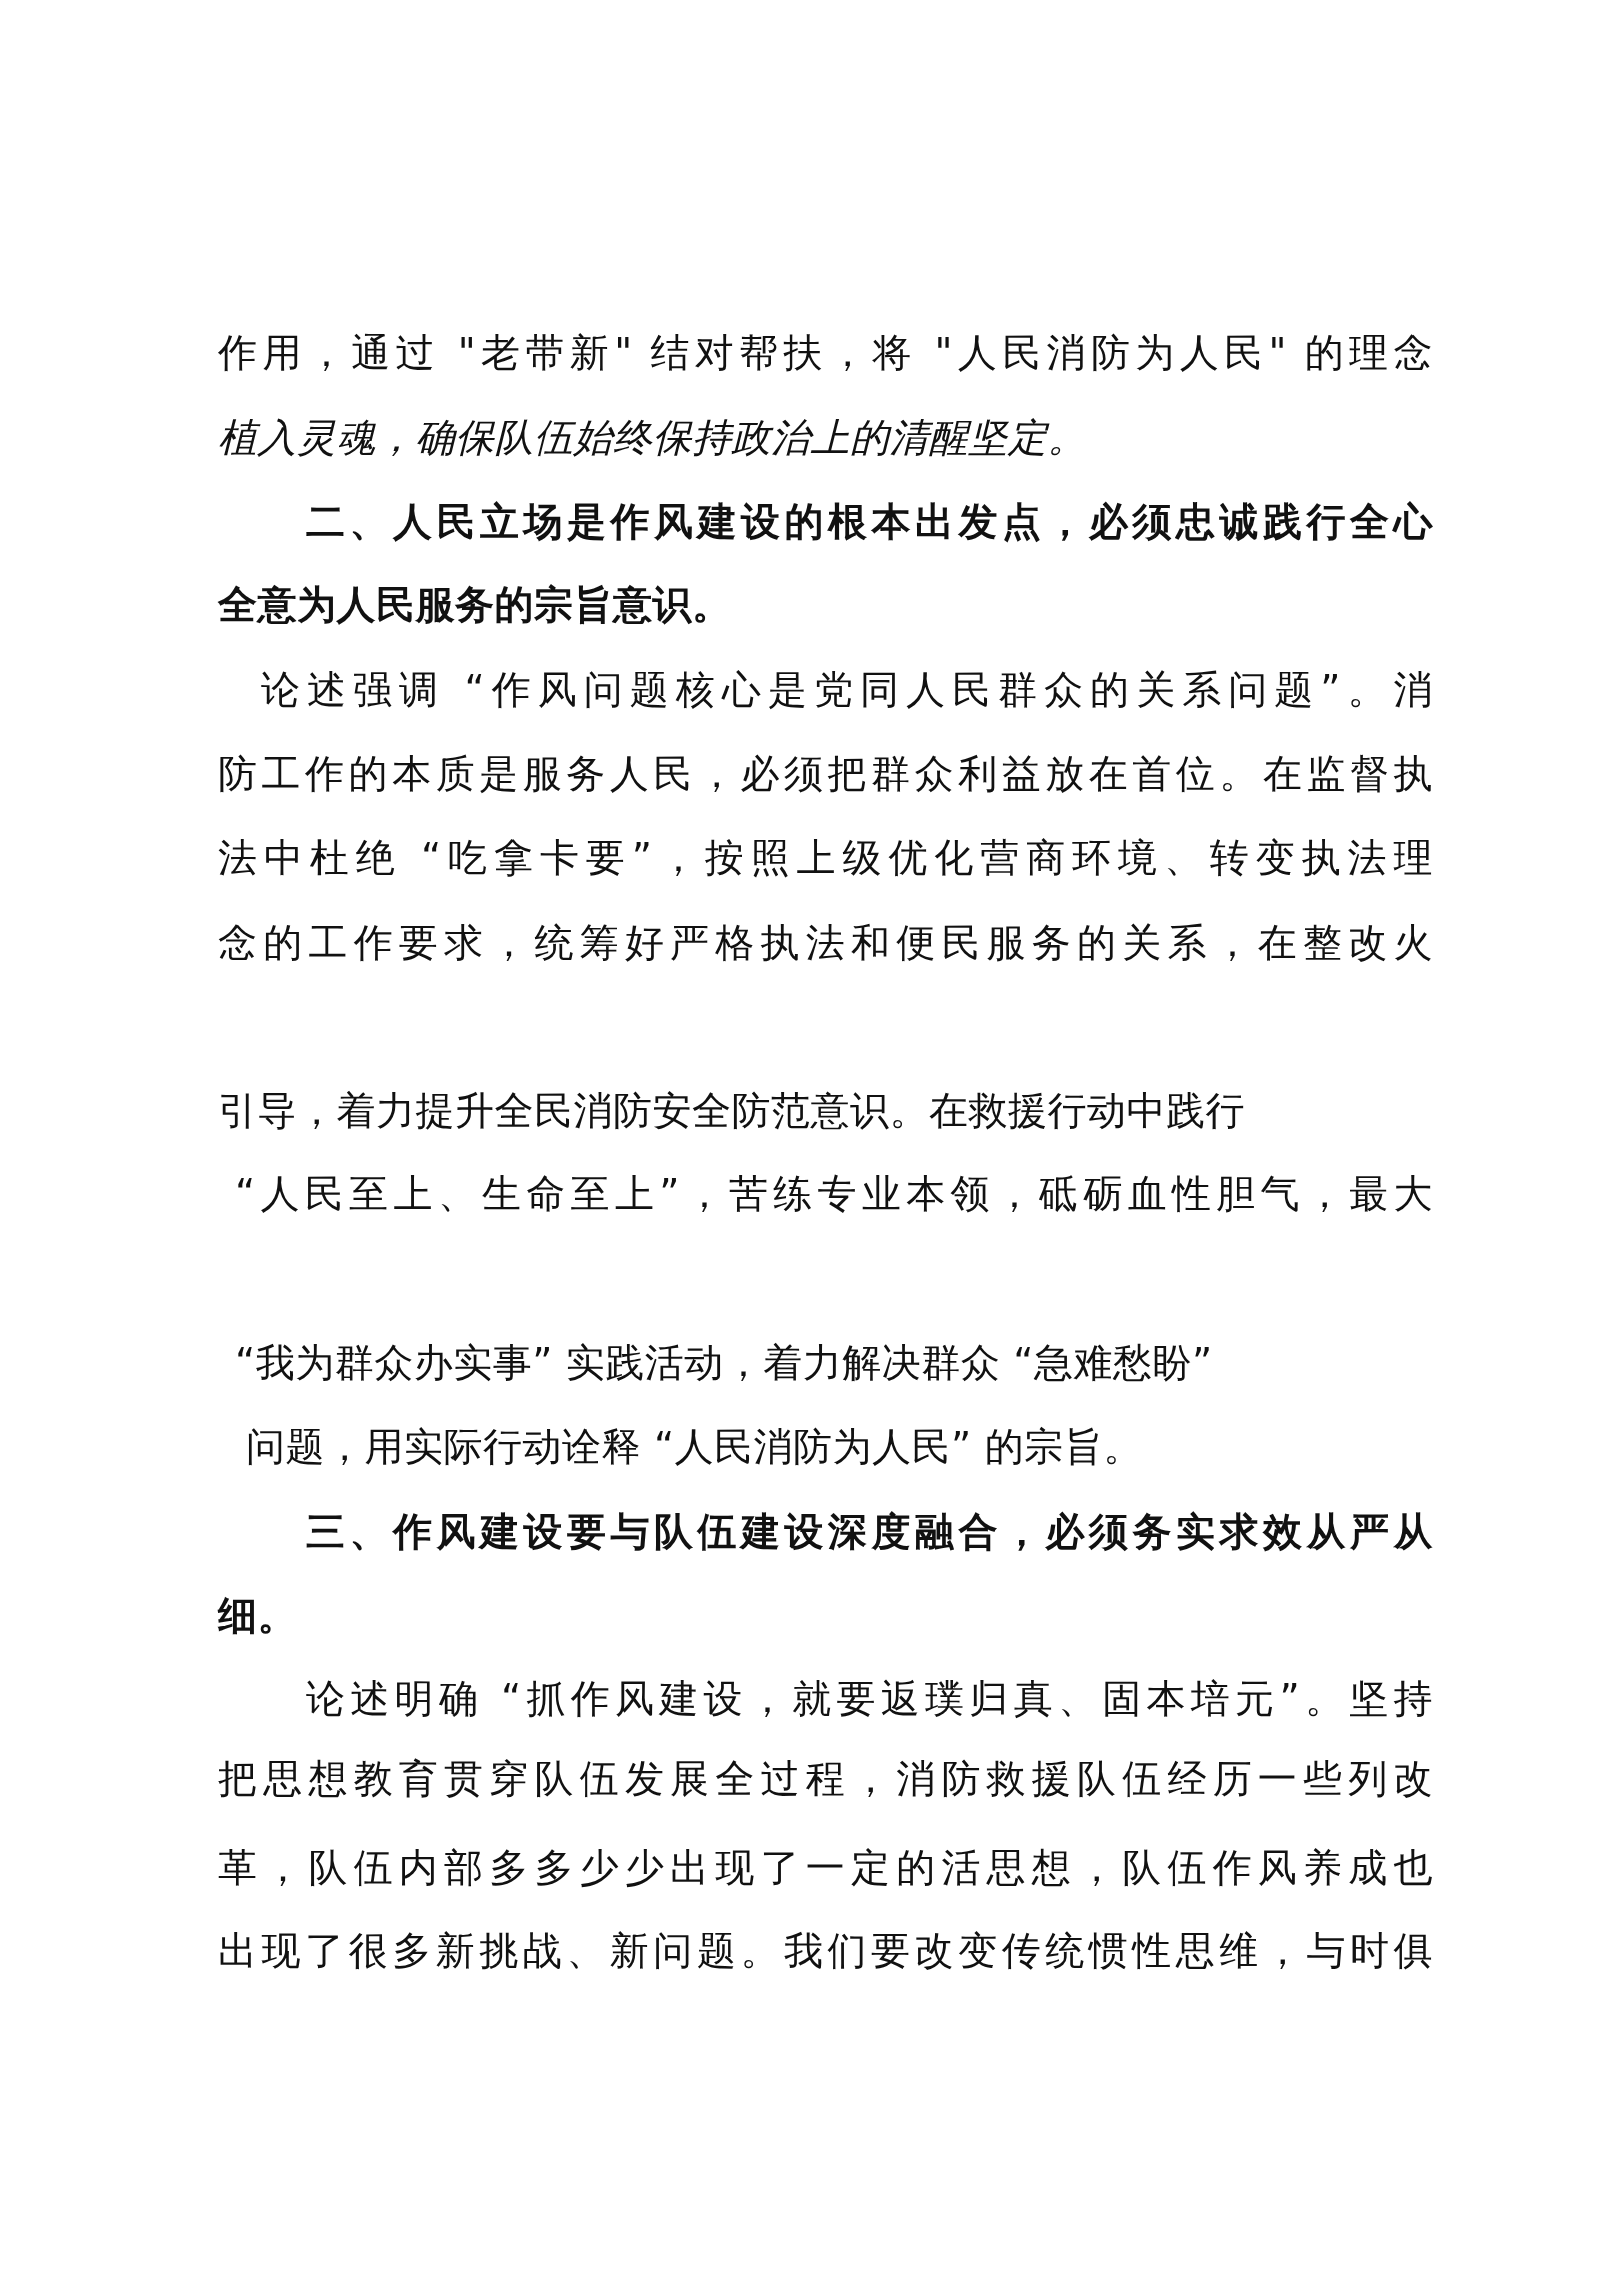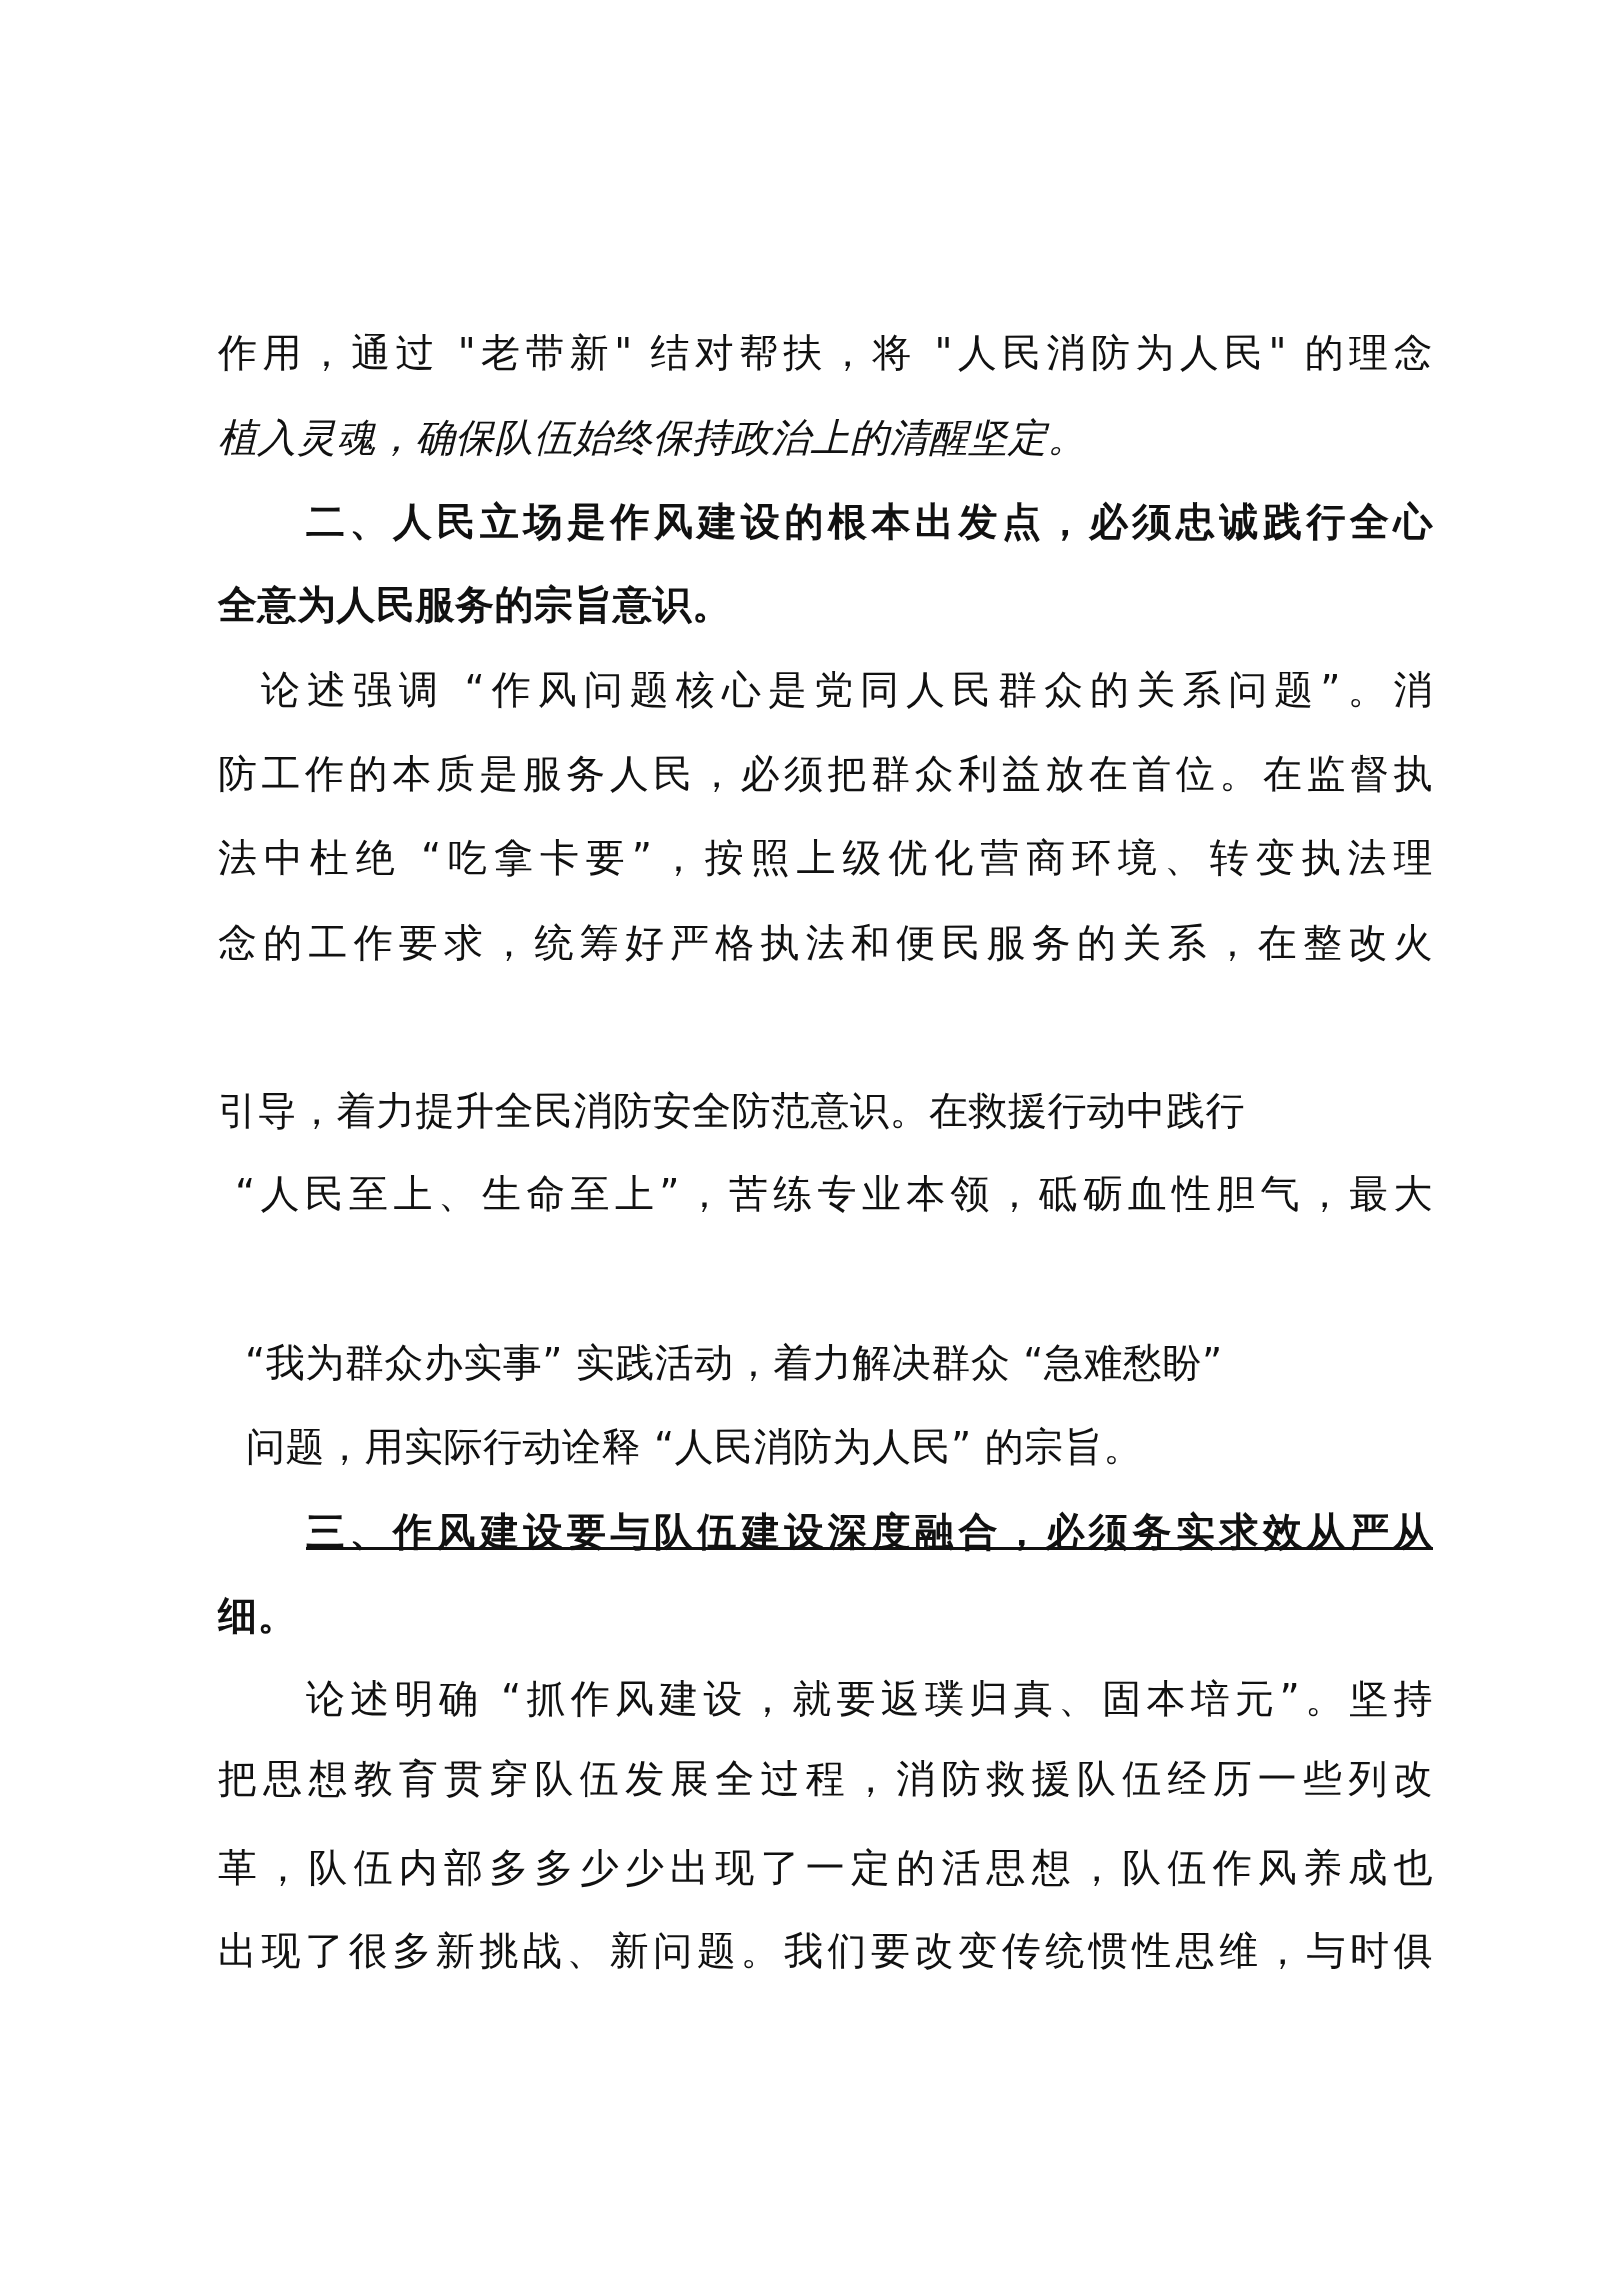--- a/index.html
+++ b/index.html
@@ -29,22 +29,22 @@
   <div class="line justify" style="top: 323px; left: 218px; width: 1215px;">作用，通过 "老带新" 结对帮扶，将 "人民消防为人民" 的理念</div>
   <div class="line" style="top: 408px; left: 218px; width: 1215px; font-style: italic;">植入灵魂，确保队伍始终保持政治上的清醒坚定。</div>
   <div class="line justify" style="top: 492px; left: 306px; width: 1127px; font-weight: 600;">二、人民立场是作风建设的根本出发点，必须忠诚践行全心</div>
   <div class="line" style="top: 575px; left: 218px; width: 1215px; font-weight: 700;">全意为人民服务的宗旨意识。</div>
   <div class="line justify" style="top: 660px; left: 261px; width: 1172px;">论述强调 “作风问题核心是党同人民群众的关系问题”。消</div>
   <div class="line justify" style="top: 744px; left: 218px; width: 1215px;">防工作的本质是服务人民，必须把群众利益放在首位。在监督执</div>
   <div class="line justify" style="top: 828px; left: 218px; width: 1215px;">法中杜绝 “吃拿卡要”，按照上级优化营商环境、转变执法理</div>
   <div class="line justify" style="top: 913px; left: 218px; width: 1215px;">念的工作要求，统筹好严格执法和便民服务的关系，在整改火</div>
   <div class="line" style="top: 1081px; left: 218px; width: 1215px;">引导，着力提升全民消防安全防范意识。在救援行动中践行</div>
   <div class="line justify" style="top: 1164px; left: 235px; width: 1198px;">“人民至上、生命至上”，苦练专业本领，砥砺血性胆气，最大</div>
-  <div class="line" style="top: 1333px; left: 235px; width: 1198px; margin-left: 10px;">“我为群众办实事” 实践活动，着力解决群众 “急难愁盼”</div>
+  <div class="line" style="top: 1333px; left: 235px; width: 1198px;">“我为群众办实事” 实践活动，着力解决群众 “急难愁盼”</div>
   <div class="line" style="top: 1417px; left: 218px; width: 1215px; margin-left: 28px;">问题，用实际行动诠释 “人民消防为人民” 的宗旨。</div>
-  <div class="line justify" style="top: 1502px; left: 306px; width: 1127px; font-weight: 600; text-decoration: underline;">三、作风建设要与队伍建设深度融合，必须务实求效从严从</div>
+  <div class="line justify" style="top: 1502px; left: 306px; width: 1127px; font-weight: 600;">三、作风建设要与队伍建设深度融合，必须务实求效从严从</div>
   <div class="line" style="top: 1586px; left: 218px; width: 1215px; font-weight: 600;">细。</div>
   <div class="line justify" style="top: 1669px; left: 306px; width: 1127px;">论述明确 “抓作风建设，就要返璞归真、固本培元”。坚持</div>
   <div class="line justify" style="top: 1753px; left: 218px; width: 1215px; font-family: Liberation Mono, monospace;">把思想教育贯穿队伍发展全过程，消防救援队伍经历一些列改</div>
   <div class="line justify" style="top: 1838px; left: 218px; width: 1215px;">革，队伍内部多多少少出现了一定的活思想，队伍作风养成也</div>
   <div class="line justify" style="top: 1921px; left: 218px; width: 1215px;">出现了很多新挑战、新问题。我们要改变传统惯性思维，与时俱</div>
 </div>
 
 
 </body></html>

